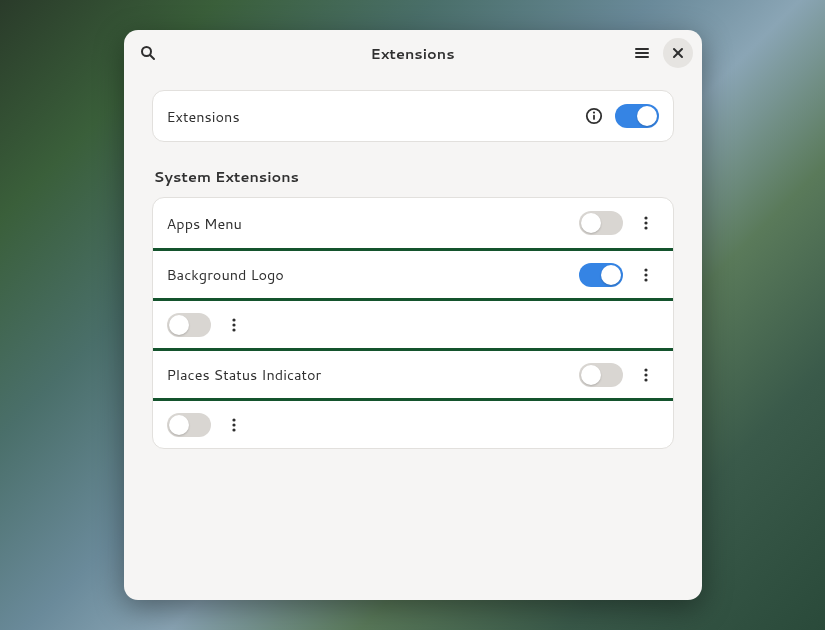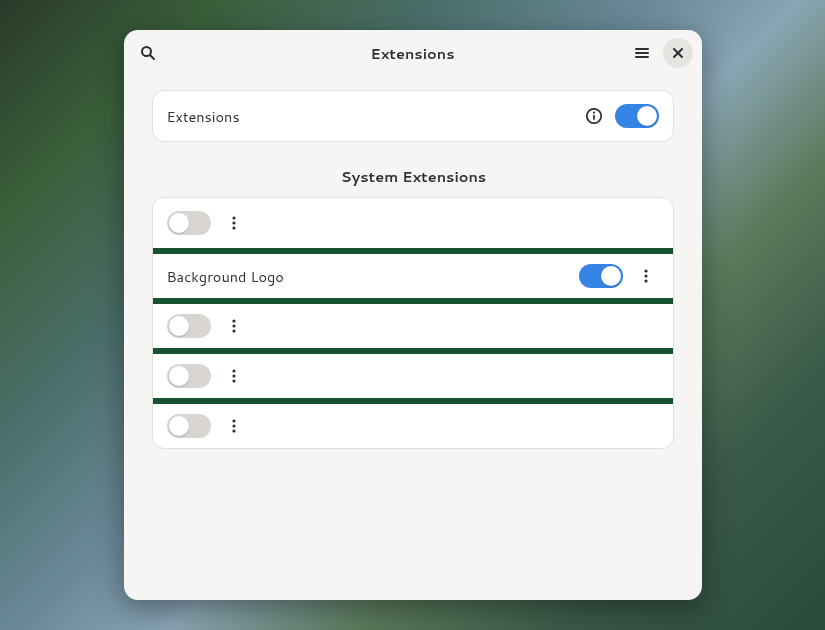--- a/index.html
+++ b/index.html
@@ -25,32 +25,32 @@
     display: inline-flex; align-items: center; justify-content: center; cursor: pointer;
     color: #2e2e2e;
   }
   .icon-btn.close { background: #e6e4e1; }
   .titlebar-right { display: flex; gap: 6px; z-index: 1; }
   .titlebar-left { z-index: 1; }
   .content { flex: 1; padding: 14px 0 20px; display: flex; flex-direction: column; align-items: center; overflow: auto; }
   .panel { width: 522px; background: #fff; border: 1px solid #e2e0dd; border-radius: 12px; }
   .row {
     display: flex; align-items: center; padding: 0 14px; height: 50px;
-    border-top: 6px solid #14532d;
+    border-top: 3px solid #14532d;
   }
   .row:first-child { border-top: none; }
   .row .label { flex: 1; font-size: 14.5px; color: #303030; font-weight:400;}
   .info-btn {
     width: 22px; height: 22px; border-radius: 50%; border: none;
     background: transparent; display: inline-flex; align-items: center; justify-content: center; cursor: pointer;
     margin-right: 10px; color: #303030;
   }
   .section-title {
     width: 522px; font-weight: 700; font-size: 14.5px; color: #303030;
-    margin: 24px 0 10px 0; padding-left: 2px; text-align: center;
+    margin: 24px 0 10px 0; padding-left: 2px;
   }
   .toggle {
     width: 44px; height: 24px; border-radius: 12px; position: relative;
     background: #d9d6d2; cursor: pointer; transition: background .15s; flex: 0 0 auto;
   }
   .toggle .knob {
     position: absolute; width: 20px; height: 20px; border-radius: 50%; background: #fff;
     top: 2px; left: 2px; transition: left .15s; box-shadow: 0 1px 2px rgba(0,0,0,.2);
   }
   .toggle.on { background: #3584e4; }
@@ -116,20 +116,21 @@
         <div class="toggle on">
           <div class="knob"></div>
         </div>
       </div>
     </div>
 
     <div class="section-title">System Extensions</div>
 
     <div class="panel" id="ext-list">
   <div class="row">
+    <div class="label">Apps Menu</div>
     <div class="toggle">
       <div class="knob"></div>
     </div>
     <button class="more-btn">
       <span>
         <svg width="14" height="16" viewBox="0 0 14 16">
                 <circle cx="7" cy="3" r="1.6" fill="currentColor"></circle>
                 <circle cx="7" cy="8" r="1.6" fill="currentColor"></circle>
                 <circle cx="7" cy="13" r="1.6" fill="currentColor"></circle>
               </svg>
@@ -162,20 +163,21 @@
         <svg width="14" height="16" viewBox="0 0 14 16">
                 <circle cx="7" cy="3" r="1.6" fill="currentColor"></circle>
                 <circle cx="7" cy="8" r="1.6" fill="currentColor"></circle>
                 <circle cx="7" cy="13" r="1.6" fill="currentColor"></circle>
               </svg>
       </span>
     </button>
   </div>
 
   <div class="row">
+    <div class="label">Places Status Indicator</div>
     <div class="toggle">
       <div class="knob"></div>
     </div>
     <button class="more-btn">
       <span>
         <svg width="14" height="16" viewBox="0 0 14 16">
                 <circle cx="7" cy="3" r="1.6" fill="currentColor"></circle>
                 <circle cx="7" cy="8" r="1.6" fill="currentColor"></circle>
                 <circle cx="7" cy="13" r="1.6" fill="currentColor"></circle>
               </svg>

